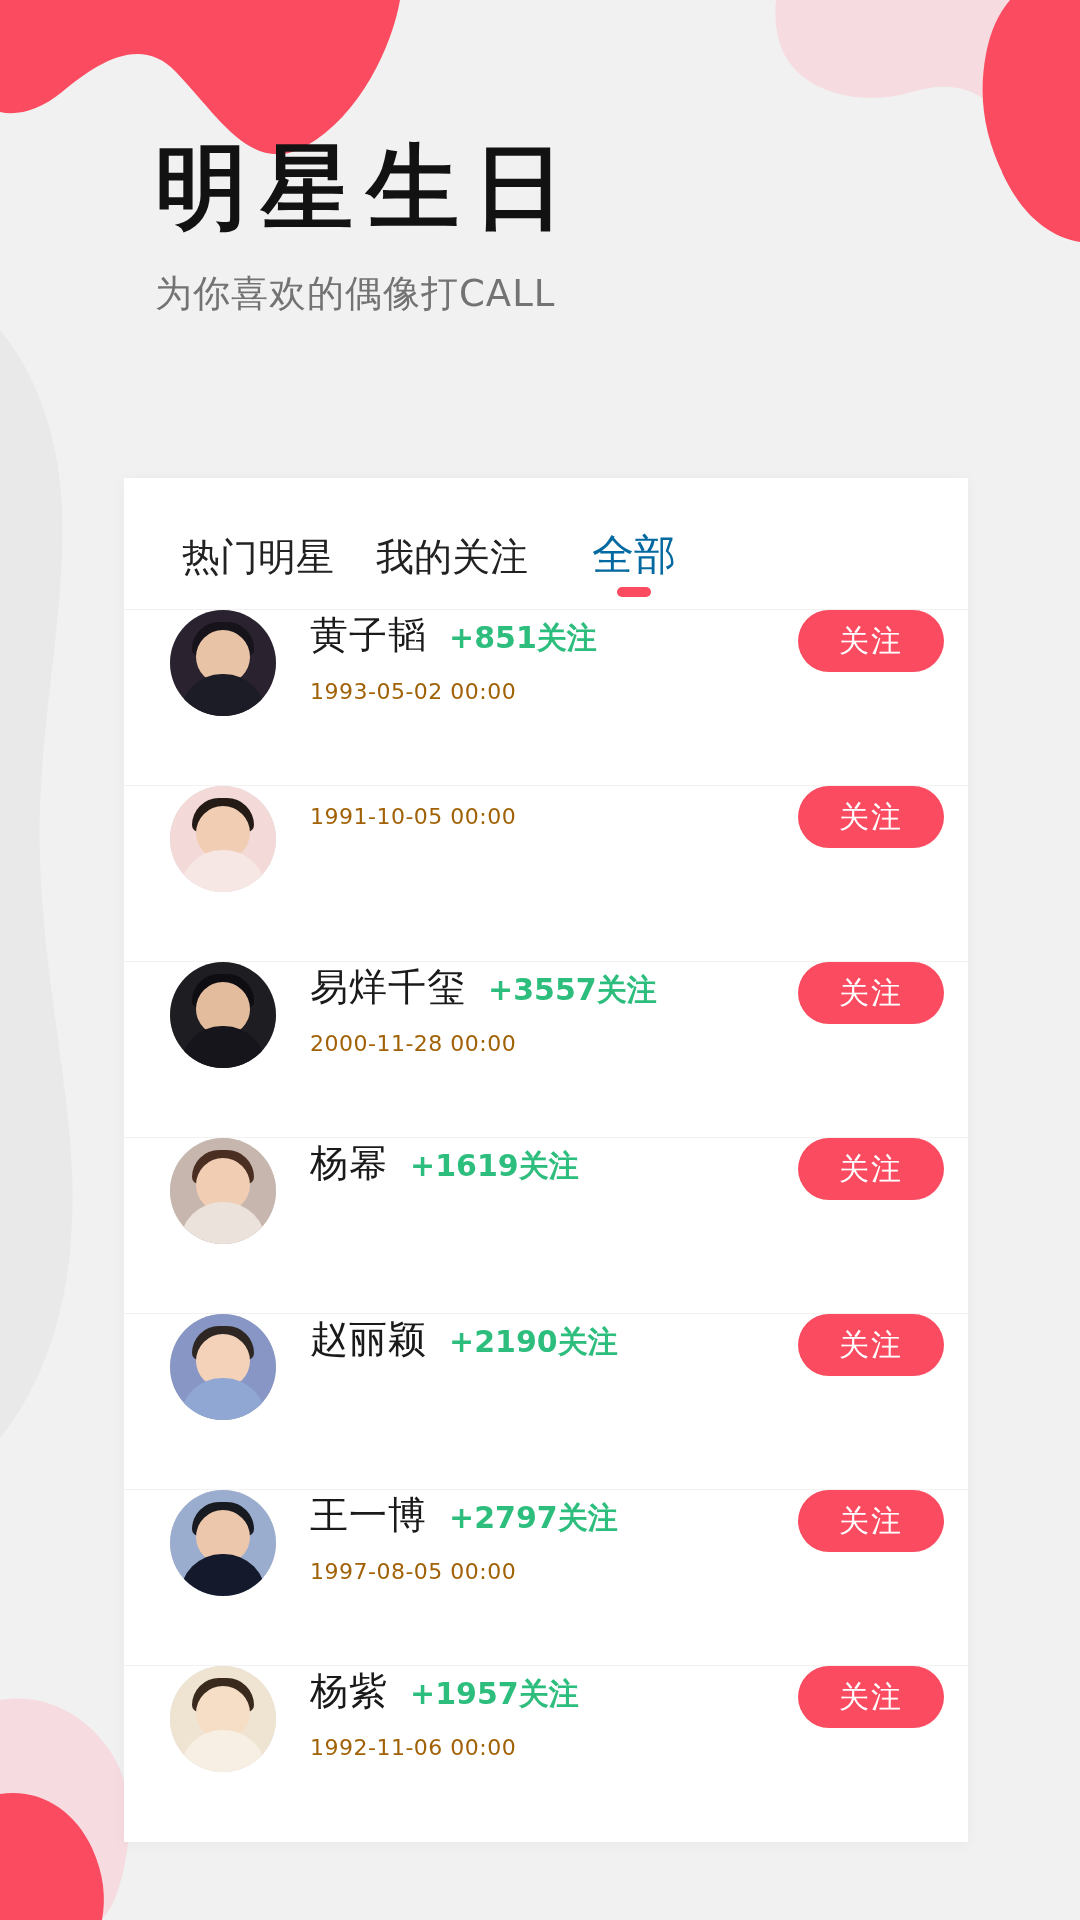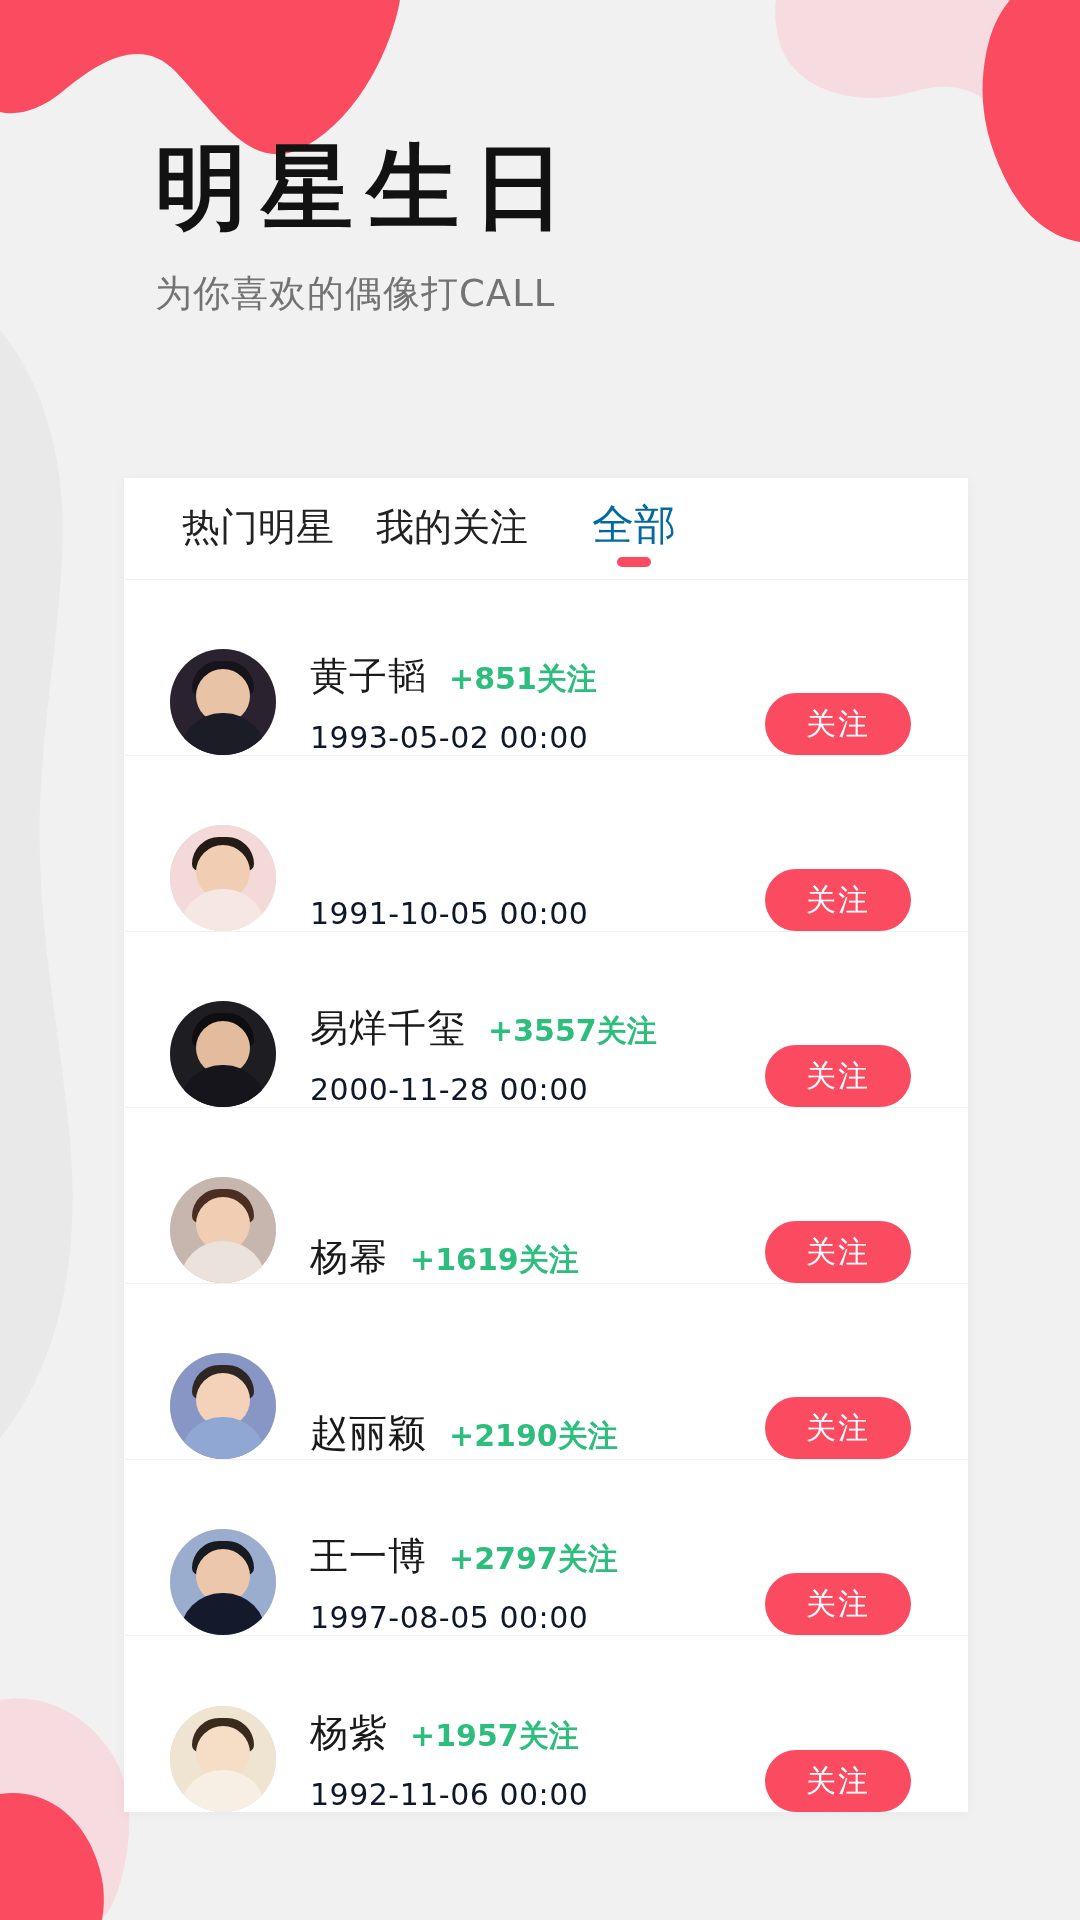--- a/index.html
+++ b/index.html
@@ -43,21 +43,21 @@
     left:124px; top:478px;
     width:844px;
     background:#FFFFFF;
     box-shadow:0 2px 14px rgba(0,0,0,0.04);
   }
 
   
   .tabs {
     display:flex;
     align-items:flex-end;
-    height:102px;
+    height:132px;
     padding-left:58px;
     border-bottom:1px solid #F0F0F0;
     position:relative;
   }
   .tab {
     position:relative;
     font-size:38px;
     color:#222;
     padding-bottom:26px;
     margin-right:42px;
@@ -71,23 +71,23 @@
     bottom:12px;
     width:34px; height:10px;
     border-radius:5px;
     background:#FB4B60;
   }
 
   
   .list { display:block; }
   .row {
     display:flex;
-    align-items:flex-end;
+    align-items:flex-start;
     height:176px;
-    padding:0 57px 0 46px;
+    padding:0 24px 0 46px;
     border-bottom:1px solid #F2F2F2;
     position:relative;
   }
   .row:last-child { border-bottom:none; }
 
   .avatar {
     width:106px; height:106px;
     border-radius:50%;
     flex:0 0 106px;
     overflow:hidden;
@@ -134,22 +134,22 @@
     white-space:nowrap;
   }
   .star-follows {
     font-size:30px;
     color:#2DBE7E;
     white-space:nowrap;
     font-weight:bold;
   }
   .star-date {
     margin-top:18px;
-    font-size:30px;
-    color:#0f172a;
+    font-size:22px;
+    color:#a16207;
     letter-spacing:0.5px;
     white-space:nowrap;
   }
   .follow-btn {
     flex:0 0 auto;
     width:146px; height:62px;
     border-radius:31px;
     background:#FB4B60;
     color:#fff;
     font-size:30px;

